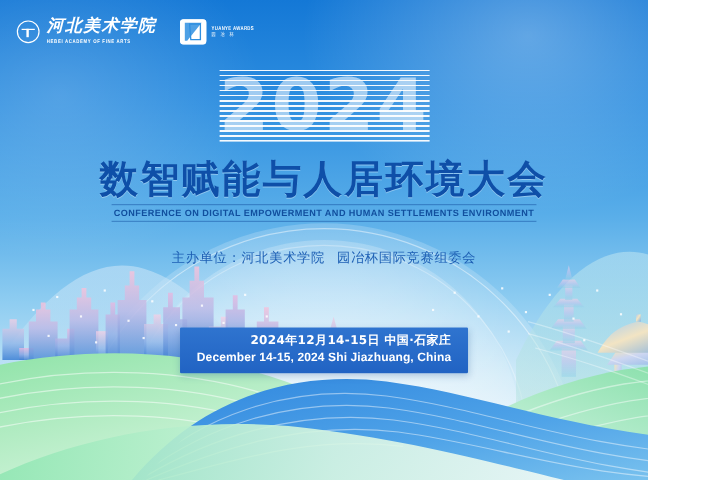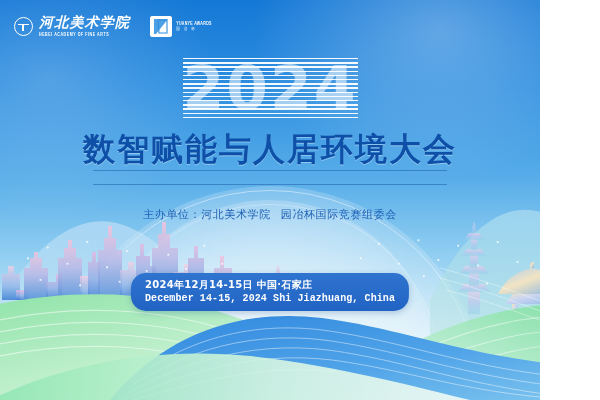--- a/index.html
+++ b/index.html
@@ -124,31 +124,31 @@
     font-family:"DejaVu Sans","Liberation Sans",sans-serif;
     font-size:11px;font-weight:400;letter-spacing:.6px;
     color:#1d5fb4;
   }
   .organizer .sep{display:inline-block;width:10px;}
 
   
   .date-badge{
     position:absolute;left:50%;transform:translateX(-50%);top:273px;z-index:35;
     background:linear-gradient(180deg,#2f74cf 0%,#2163c3 100%);
-    border-radius:15px;
+    border-radius:1px;
     padding:5px 14px 6px;
-    text-align:left;
+    text-align:right;
     box-shadow:0 2px 6px rgba(20,70,140,.25);
   }
   .date-cn{
     color:#ffffff;font-family:"DejaVu Sans","Liberation Sans",sans-serif;
     font-size:10px;font-weight:700;letter-spacing:.3px;white-space:nowrap;line-height:1.35;
   }
   .date-en{
-    color:#ffffff;font-family:Liberation Mono, monospace;
+    color:#ffffff;font-family:Liberation Sans, sans-serif;
     font-size:10px;font-weight:700;letter-spacing:.1px;white-space:nowrap;line-height:1.3;
   }
 
   
   .scene{position:absolute;left:0;top:0;width:600px;height:400px;z-index:10;pointer-events:none;}
   .scene-front{z-index:20;}
 
   
   .dots{position:absolute;inset:0;z-index:12;pointer-events:none;}
 </style>
@@ -319,20 +319,21 @@
 
   <div class="year-wrap">
     <span class="year">
       <span>2024</span>
       <span class="stripes"></span>
     </span>
   </div>
 
   <div class="title-cn">数智赋能与人居环境大会</div>
   <div class="rule top"></div>
+  <div class="title-en">CONFERENCE ON DIGITAL EMPOWERMENT AND HUMAN SETTLEMENTS ENVIRONMENT</div>
   <div class="rule bot"></div>
 
   <div class="organizer">
     <span>主办单位：</span><span>河北美术学院</span><span class="sep"></span><span>园冶杯国际竞赛组委会</span>
   </div>
 
   <div class="date-badge">
     <div class="date-cn">2024年12月14-15日  中国·石家庄</div>
     <div class="date-en">December 14-15, 2024 Shi Jiazhuang, China</div>
   </div>

